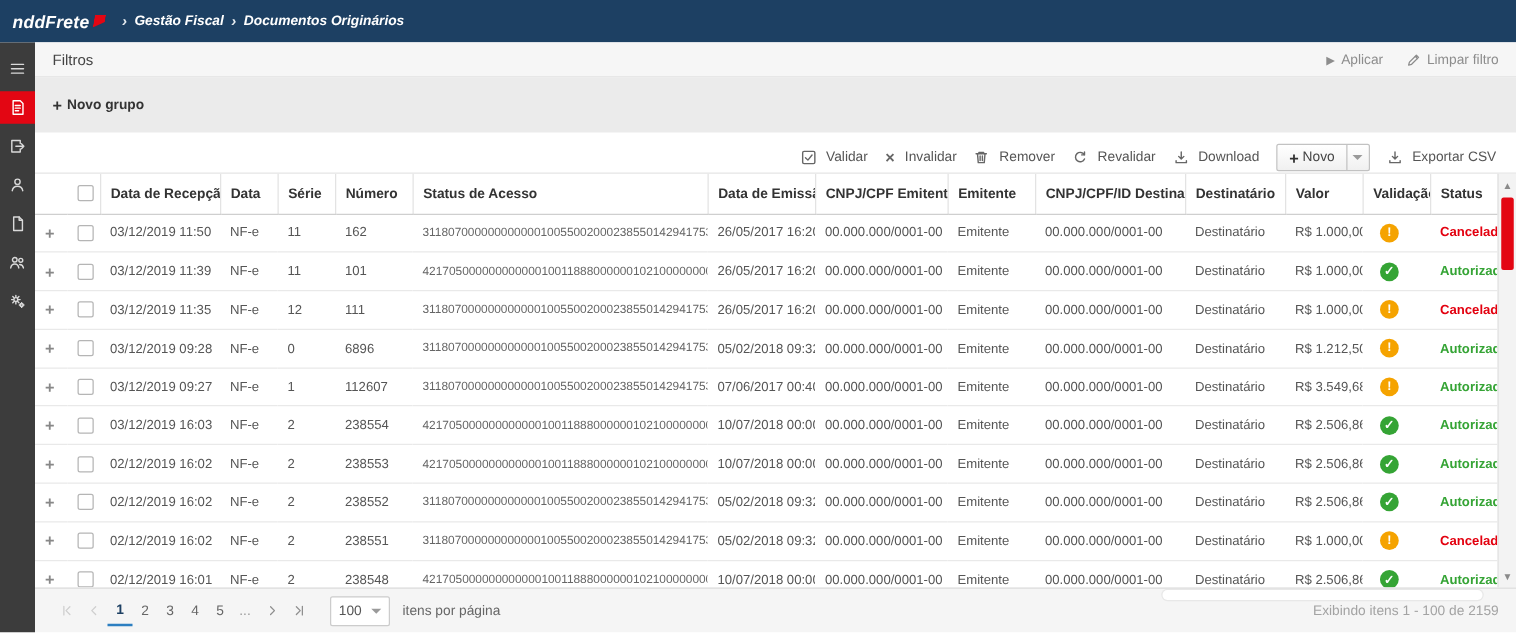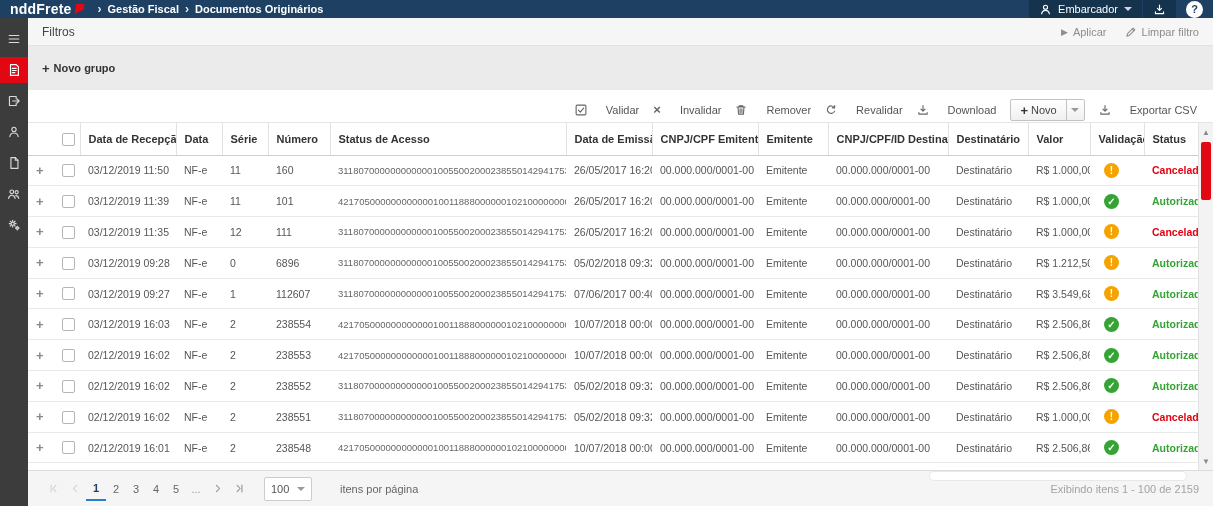--- a/index.html
+++ b/index.html
@@ -1,21 +1,21 @@
 <!DOCTYPE html>
 <html><head>
 <meta charset="utf-8">
 <style>
   * { margin:0; padding:0; box-sizing:border-box; }
   html,body { width:1213px; height:506px; overflow:hidden; }
   body { font-family:"Liberation Sans", sans-serif; background:#fff; color:#555; }
   .app { width:1213px; height:506px; display:flex; flex-direction:column; }
 
   
-  .topbar { height:18px; background:#1d4063; display:flex; align-items:center; padding-left:10px; flex:0 0 auto; }
+  .topbar { height:34px; background:#1d4063; display:flex; align-items:center; padding-left:10px; flex:0 0 auto;font-style:italic; }
   .logo { display:flex; align-items:center; color:#fff; font-size:14px; font-weight:bold; letter-spacing:.2px; }
   .logo-flag { width:9px; height:10px; background:#e30613; clip-path:polygon(0 0,100% 0,100% 55%,0 100%); margin-left:3px; transform:skewX(-10deg); }
   .breadcrumb { display:flex; align-items:center; margin-left:14px; font-size:11px; font-weight:bold; color:#fff; gap:6px; }
   .bc-sep { color:#e8edf2; font-size:12px; font-weight:bold; }
   .bc-item { cursor:pointer; }
   .top-right { margin-left:auto; display:flex; align-items:center; height:100%; }
   .top-btn { height:100%; background:#16334e; display:flex; align-items:center; gap:6px; padding:0 10px; color:#fff; font-size:11px; cursor:pointer; }
   .top-btn + .top-btn { margin-left:1px; }
   .top-btn svg { width:13px; height:13px; stroke:#fff; fill:none; stroke-width:1.4; stroke-linecap:round; stroke-linejoin:round; }
   .caret { width:0; height:0; border-left:4px solid transparent; border-right:4px solid transparent; border-top:4px solid #cfd8e0; }
@@ -34,21 +34,21 @@
   .filters-actions { margin-left:auto; display:flex; align-items:center; gap:18px; color:#8d8d8d; font-size:11px; }
   .filter-action { display:flex; align-items:center; gap:5px; cursor:pointer; }
   .filter-action svg { width:12px; height:12px; stroke:#8d8d8d; fill:none; stroke-width:1.4; stroke-linecap:round; stroke-linejoin:round; }
   .play-glyph { font-size:9px; color:#8d8d8d; }
 
   .group-bar { height:44px; background:#ebebeb; display:flex; align-items:center; padding:0 14px; flex:0 0 auto; }
   .new-group { font-size:11px; font-weight:bold; color:#333; display:flex; gap:4px; align-items:center; cursor:pointer; }
   .plus-glyph { font-size:13px; font-weight:bold; color:#333; }
 
   .toolbar { height:24px; margin-top:8px; display:flex; align-items:center; justify-content:flex-end; gap:14px; padding-right:16px; font-size:11px; color:#555; flex:0 0 auto; }
-  .tool { display:flex; align-items:center; gap:19px; cursor:pointer; white-space:nowrap; }
+  .tool { display:flex; align-items:center; gap:8px; cursor:pointer; white-space:nowrap; }
   .tool svg { width:12px; height:12px; stroke:#666; fill:none; stroke-width:1.5; stroke-linecap:round; stroke-linejoin:round; }
   .x-glyph { font-size:13px; font-weight:bold; color:#666; line-height:10px; }
   .split-btn { display:inline-flex; height:22px; border:1px solid #c2c2c2; border-radius:2px; background:linear-gradient(#fff,#f0f0f0); overflow:hidden; }
   .split-main { display:flex; align-items:center; gap:3px; padding:0 9px; font-size:11px; color:#444; cursor:pointer; }
   .split-caret { width:18px; display:flex; align-items:center; justify-content:center; border-left:1px solid #c2c2c2; cursor:pointer; }
 
   
   .grid-wrap { flex:1; position:relative; min-height:0; overflow:hidden; border-top:1px solid #e5e5e5; }
   table.grid { border-collapse:collapse; table-layout:fixed; width:1170px; }
   .grid th { height:32px; font-size:11px; color:#333; text-align:left; padding:0 8px; border-right:1px solid #e3e3e3; border-bottom:1px solid #cfcfcf; white-space:nowrap; overflow:hidden; background:#fff; font-weight:bold; }
@@ -71,56 +71,40 @@
   .footer { height:36px; background:#f5f5f5; border-top:1px solid #dcdcdc; display:flex; align-items:center; padding:0 14px; flex:0 0 auto; position:relative; font-size:11px; color:#666; }
   .pg-btn { width:22px; height:24px; display:flex; align-items:center; justify-content:center; cursor:pointer; color:#8f8f8f; }
   .pg-btn.disabled { color:#cfcfcf; cursor:default; }
   .pg-btn svg { width:11px; height:11px; stroke:currentColor; fill:none; stroke-width:1.5; stroke-linecap:round; stroke-linejoin:round; }
   .page-list { display:flex; align-items:center; }
   .page { min-width:20px; height:24px; display:inline-flex; align-items:center; justify-content:center; padding:0 4px; color:#666; cursor:pointer; }
   .page.active { color:#1d4063; font-weight:bold; border-bottom:2px solid #2d7fc1; }
   .page.ellipsis { cursor:default; color:#999; }
   .page-size { margin-left:14px; width:48px; height:24px; background:#fff; border:1px solid #ccc; border-radius:2px; display:inline-flex; align-items:center; justify-content:space-between; padding:0 6px; cursor:pointer; color:#555; }
   .ps-caret { width:0; height:0; border-left:4px solid transparent; border-right:4px solid transparent; border-top:4px solid #9a9a9a; }
-  .per-page { margin-left:28px; color:#666; }
+  .per-page { margin-left:10px; color:#666; }
   .footer-summary { margin-left:auto; color:#a3a3a3;text-align:right; }
   .hscroll-thumb { position:absolute; top:1px; left:902px; width:256px; height:8px; background:#fff; border-radius:4px; box-shadow:0 0 0 1px #e8e8e8; cursor:grab; }
 </style>
 </head>
 <body>
 
 <div class="app">
 
   <header class="topbar">
     <div class="logo">
       <span>nddFrete</span>
       <span class="logo-flag"></span>
     </div>
     <nav class="breadcrumb">
         <span class="bc-sep">›</span>
         <span class="bc-item">Gestão Fiscal</span>
         <span class="bc-sep">›</span>
         <span class="bc-item">Documentos Originários</span>
       </nav>
-    <div class="top-right">
-      <div class="top-btn">
-        <svg viewBox="0 0 16 16">
-            <circle cx="8" cy="5.2" r="2.5"></circle>
-            <path d="M3.2 13.3c.6-2.9 2.4-4.2 4.8-4.2s4.2 1.3 4.8 4.2"></path>
-          </svg>
-        <span>Embarcador</span>
-        <span class="caret"></span>
-      </div>
-      <div class="top-btn">
-        <svg viewBox="0 0 16 16">
-            <path d="M8 2.5v6.5M5.5 6.5L8 9l2.5-2.5M3 11v2h10v-2"></path>
-          </svg>
-      </div>
-      <div class="help-btn">?</div>
-    </div>
   </header>
 
   <div class="main">
 
     <nav class="sidebar">
       <div class="side-item">
         <svg viewBox="0 0 16 16">
             <path d="M2.5 4h11M2.5 8h11M2.5 12h11"></path>
           </svg>
       </div>
@@ -277,21 +261,21 @@
                 <th class="f-status">Status</th>
               </tr>
           </thead>
           <tbody>
               <tr>
                 <td class="c-expand"><span class="expand-glyph">+</span></td>
                 <td class="c-check"><span class="cb"></span></td>
                 <td class="f-recepcao">03/12/2019 11:50</td>
                 <td class="f-tipo">NF-e</td>
                 <td class="f-serie">11</td>
-                <td class="f-numero">160</td>
+                <td class="f-numero">162</td>
                 <td class="f-chave">311807000000000000100550020002385501429417531</td>
                 <td class="f-emissao">26/05/2017 16:20</td>
                 <td class="f-cnpj_emitente">00.000.000/0001-00</td>
                 <td class="f-emitente">Emitente</td>
                 <td class="f-cnpj_destinatario">00.000.000/0001-00</td>
                 <td class="f-destinatario">Destinatário</td>
                 <td class="f-valor">R$ 1.000,00</td>
                 <td class="f-validacao"><span class="vic" style="background: rgb(245, 163, 0);">!</span></td>
                 <td class="f-status"><span class="status" style="color: rgb(227, 0, 15);">Cancelado</span></td>
               </tr>

